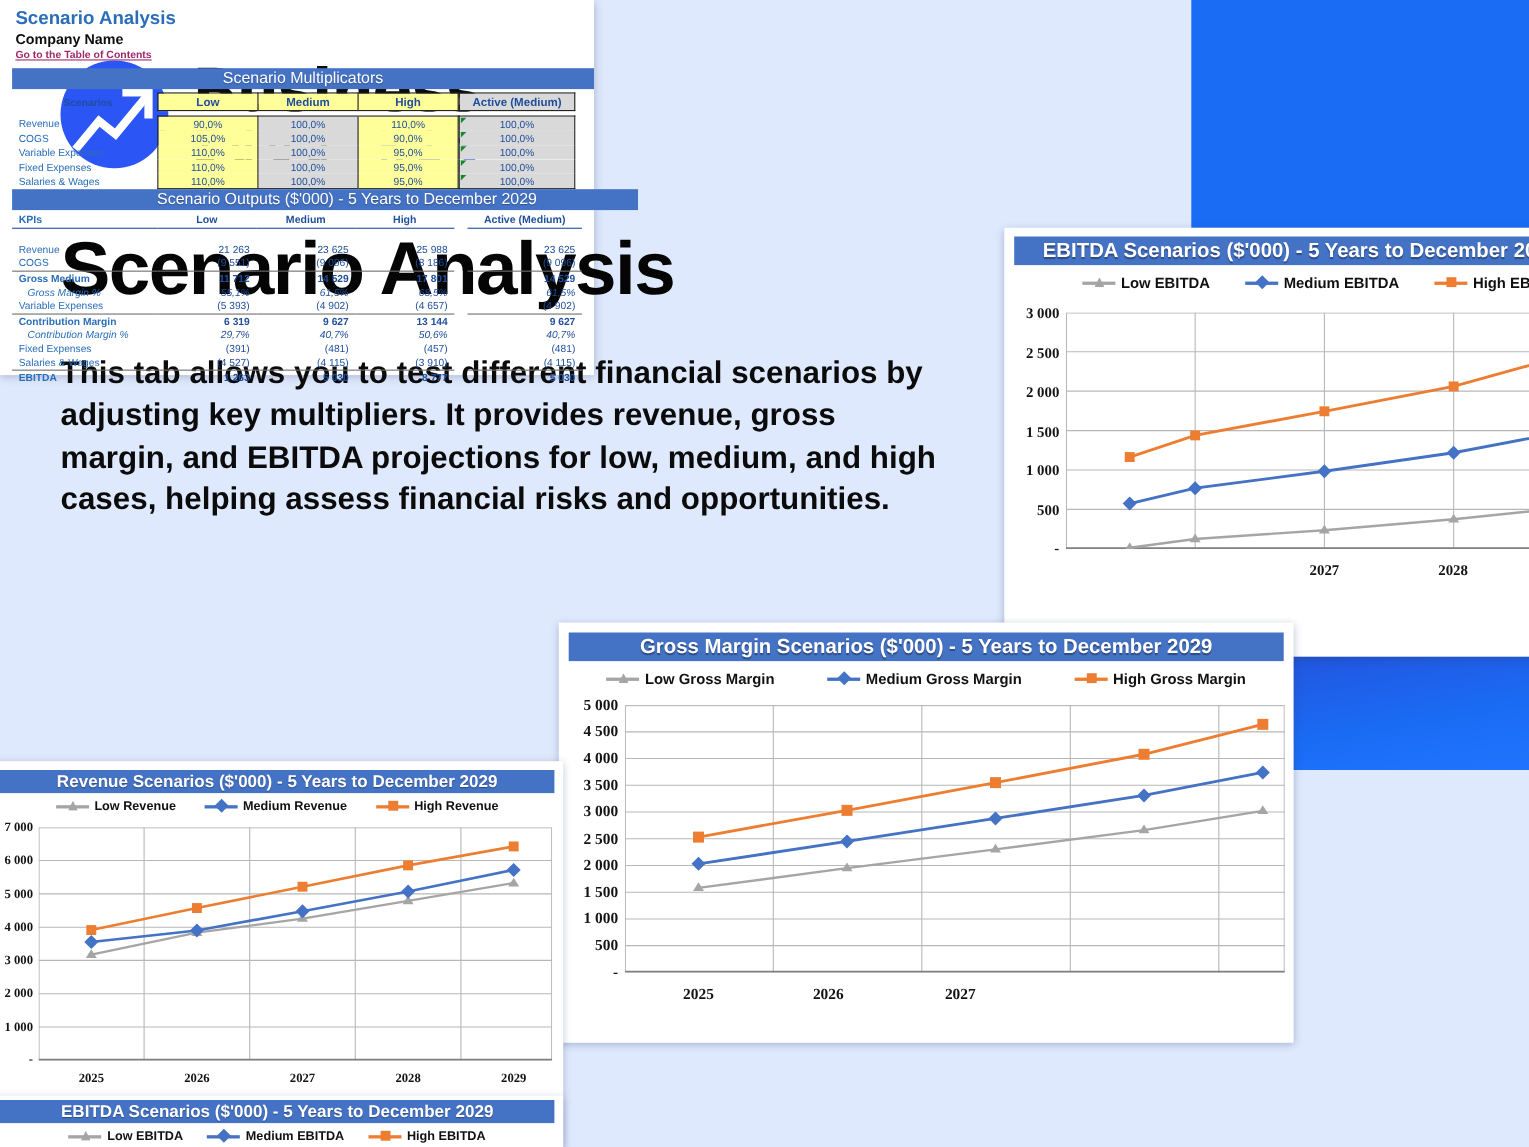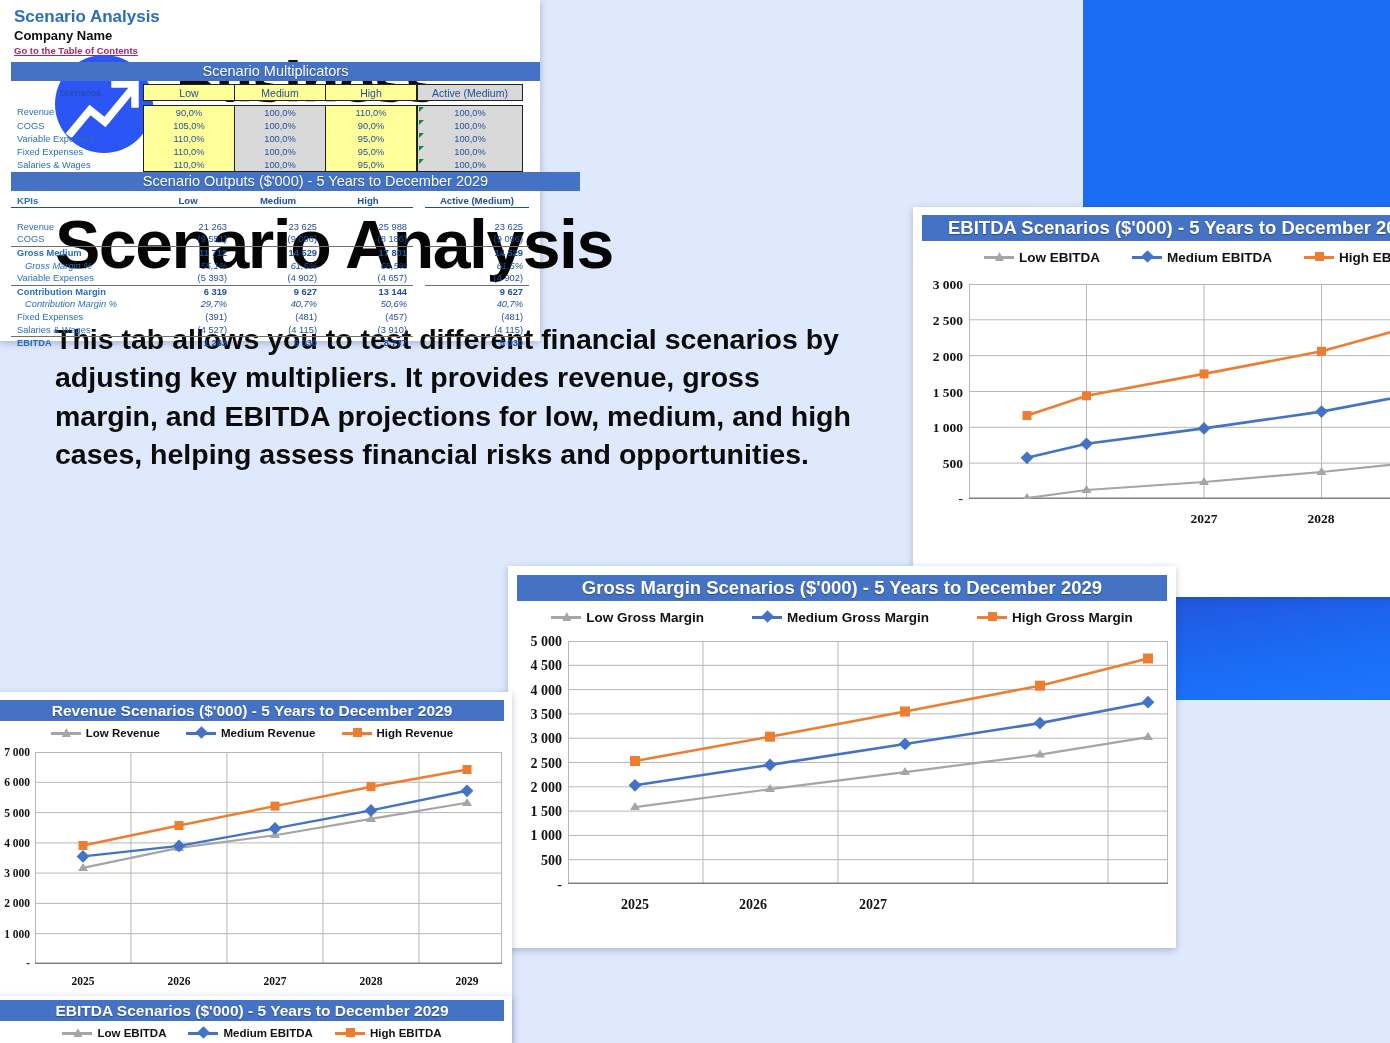--- a/index.html
+++ b/index.html
@@ -84,21 +84,21 @@
       text-shadow:0 1px 1px rgba(0,0,0,.3);}
   #band-mult{left:11px;top:62px;width:529px;height:19px;line-height:19px;font-size:14.5px;}
   #band-out{left:11px;top:172px;width:529px;height:19px;line-height:19px;font-size:14.5px;padding-left:40px;}
 
   .tbl{position:absolute;border-collapse:collapse;font-size:9.3px;color:#1f4e9c;}
   .tbl td{padding:0;white-space:nowrap;}
   .lbl{color:#2a6ebb;text-align:left;padding-left:6px !important;}
 
   
   #tbl-mult{left:11px;top:84px;}
-  #tbl-mult .hdr td{font-weight:normal;text-align:center;color:#1f4e9c;height:15px;}
+  #tbl-mult .hdr td{font-weight:bold;text-align:center;color:#1f4e9c;height:15px;}
   #tbl-mult .hdr td.box{background:#ffff99;border:1.4px solid #222;font-size:10.5px;}
   #tbl-mult .hdr td.boxg{background:#d9d9d9;border:1.4px solid #222;font-size:10.5px;}
   #tbl-mult td.cy{background:#ffff99;text-align:center;height:13px;border-left:1.4px solid #222;border-right:1.4px solid #222;}
   #tbl-mult td.cg{background:#d9d9d9;text-align:center;height:13px;}
   #tbl-mult td.ca{background:#d9d9d9;text-align:center;height:13px;border-left:1.4px solid #222;border-right:1.4px solid #222;position:relative;}
   #tbl-mult td.ca:before{content:"";position:absolute;left:1px;top:1px;border-left:5px solid #128a2a;border-bottom:5px solid transparent;}
   #tbl-mult tr.first td.cy,#tbl-mult tr.first td.cg,#tbl-mult tr.first td.ca{border-top:1.4px solid #222;}
   #tbl-mult tr.last td.cy,#tbl-mult tr.last td.cg,#tbl-mult tr.last td.ca{border-bottom:1.4px solid #222;}
 
   

